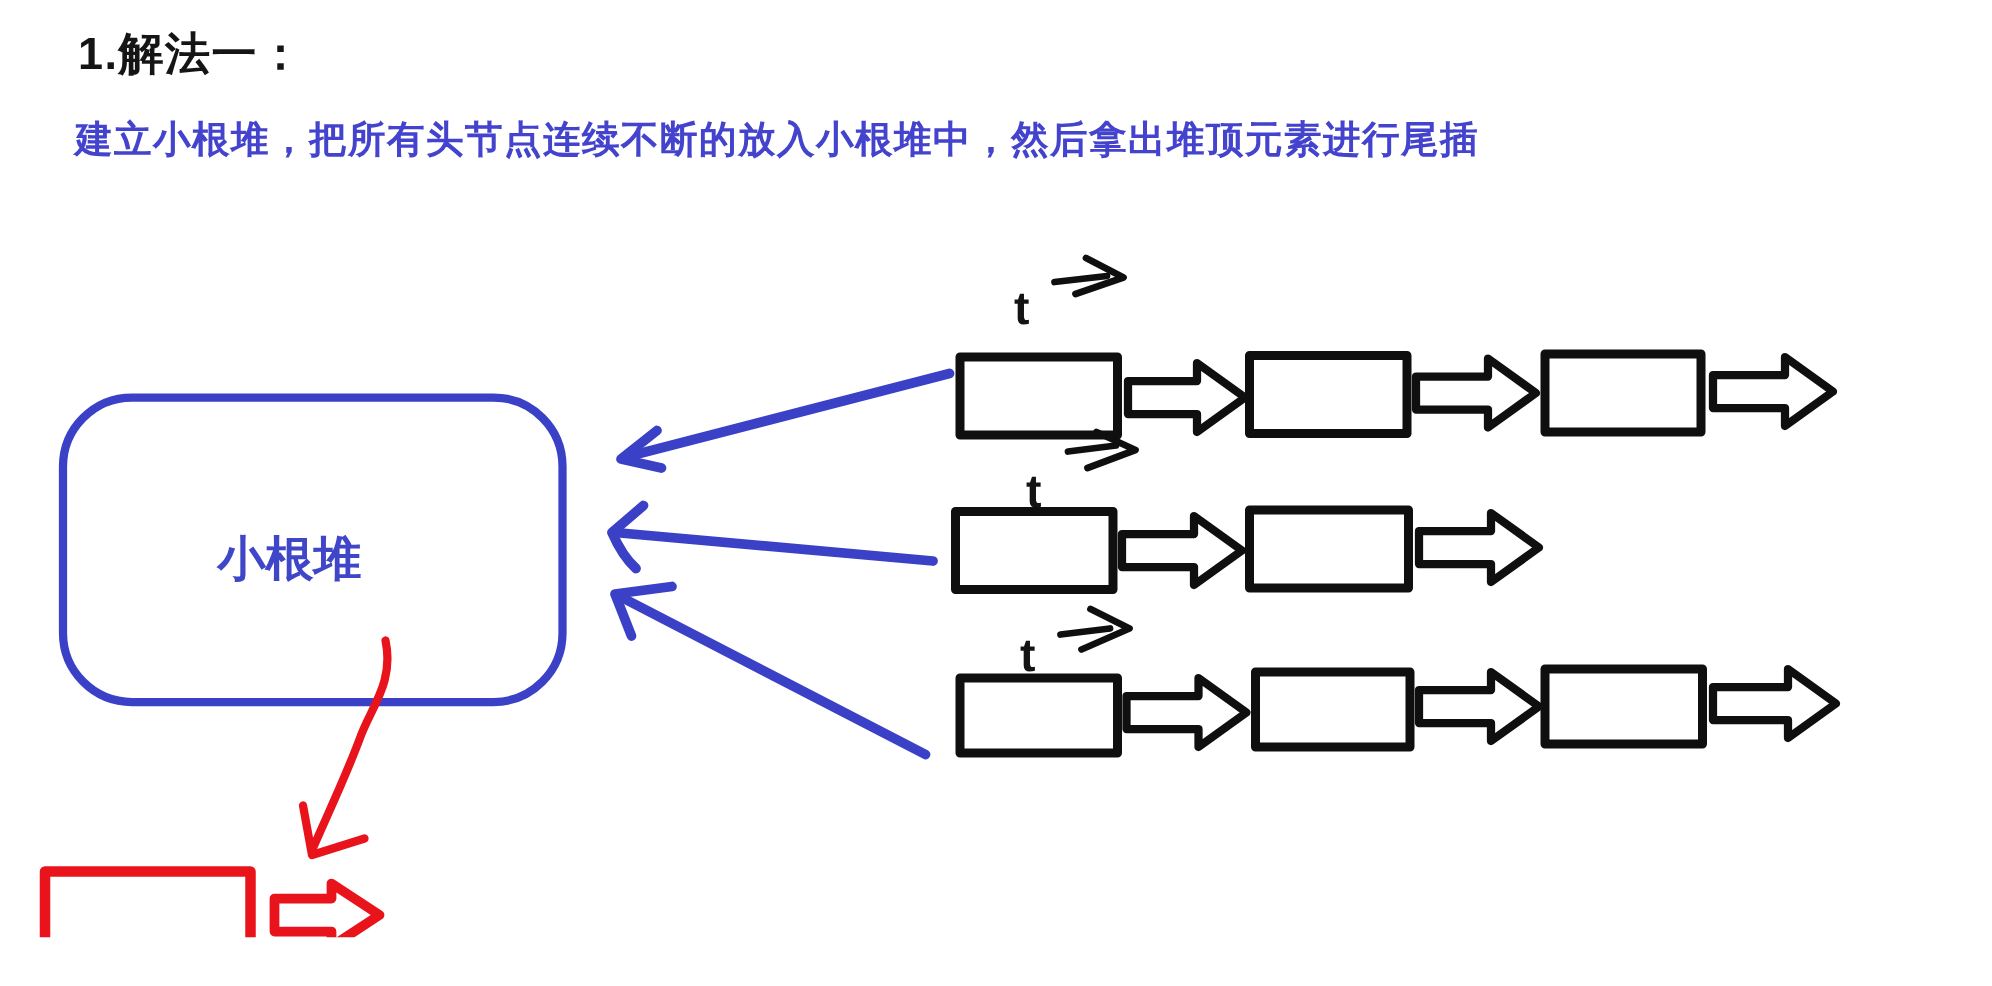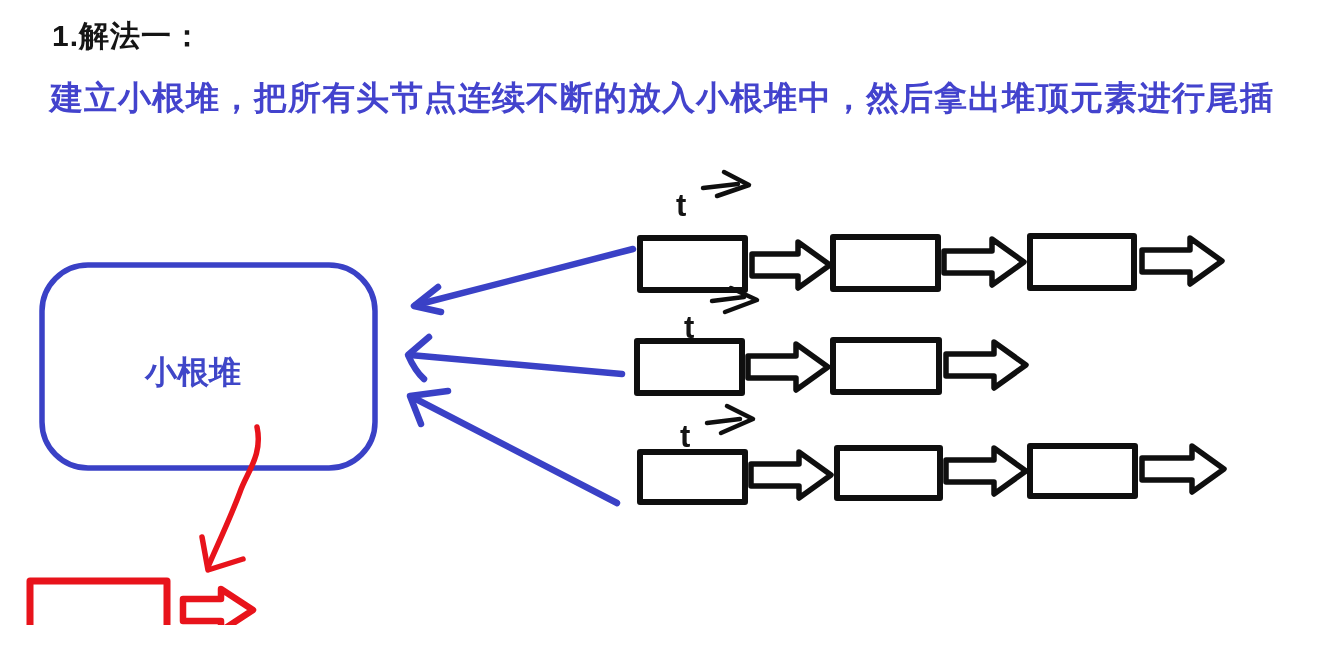--- a/index.html
+++ b/index.html
@@ -22,21 +22,21 @@
     font-size: 30px;
     font-weight: 700;
     color: #151515;
     letter-spacing: 1px;
     white-space: nowrap;
   }
   .subtitle {
     position: absolute;
     left: 50px;
     top: 76px;
-    font-size: 33px;
+    font-size: 25px;
     font-weight: 700;
     color: #4343cd;
     letter-spacing: 1px;
     white-space: nowrap;
   }
   .canvas {
     position: absolute;
     left: 0;
     top: 0;
   }

